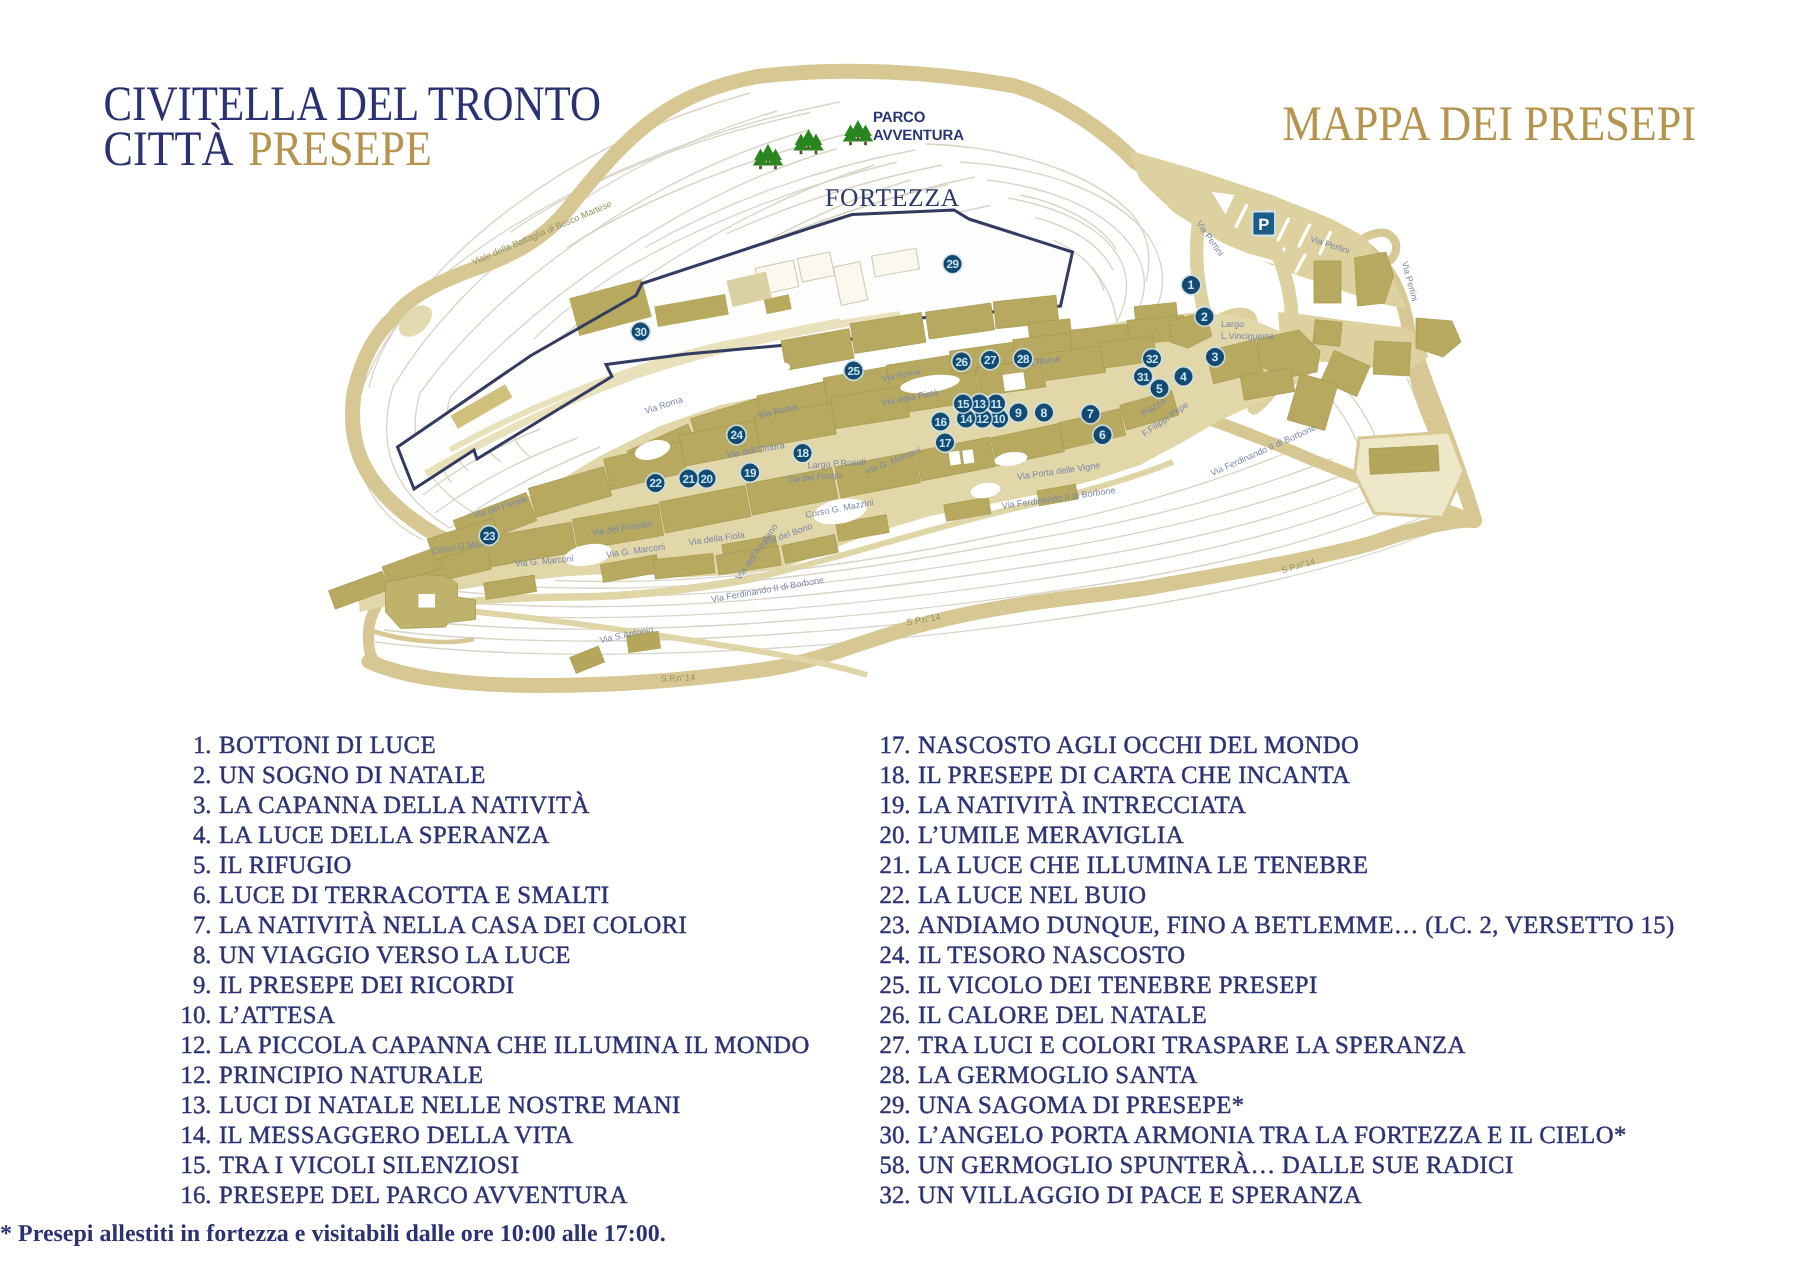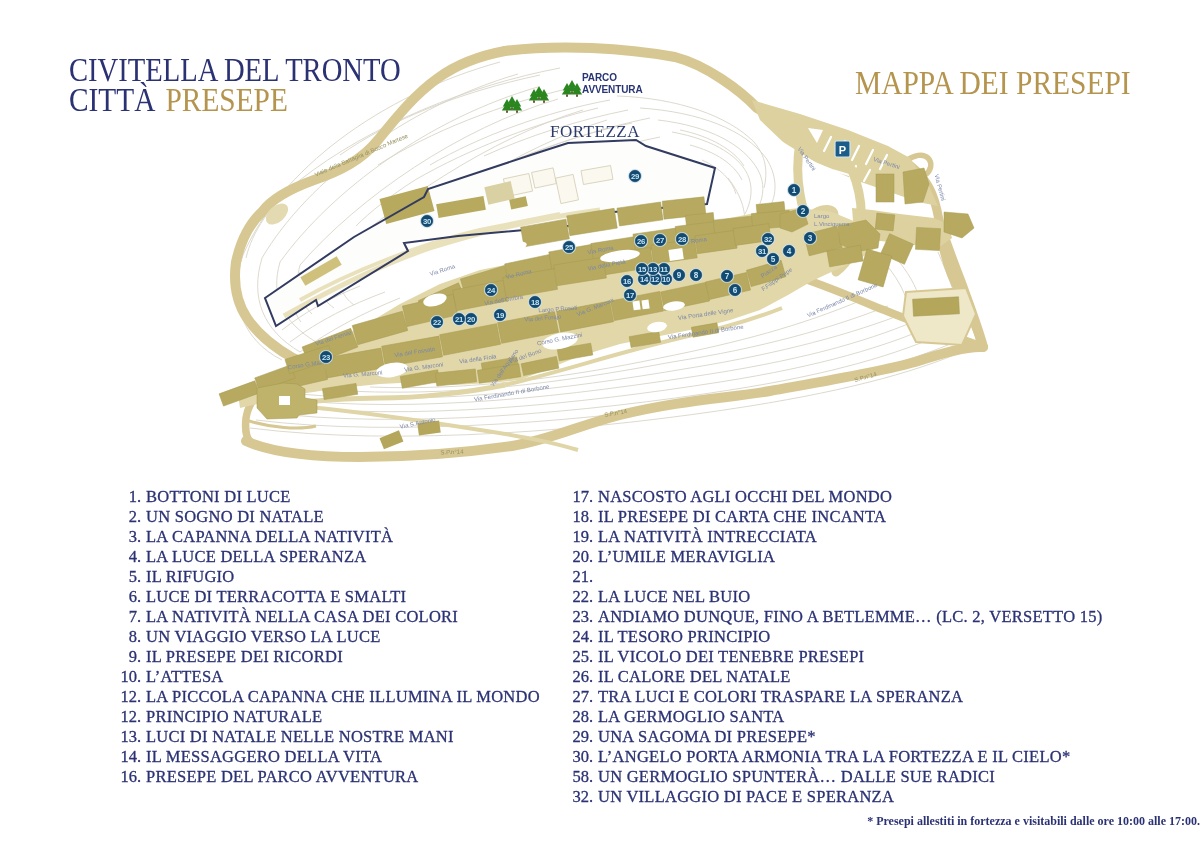--- a/index.html
+++ b/index.html
@@ -11,23 +11,23 @@
   transform:scaleX(0.867);transform-origin:0 0;}
 .t2{position:absolute;left:69px;top:82px;font-size:33px;color:#2b3274;white-space:nowrap;
   transform:scaleX(0.89);transform-origin:0 0;}
 .t2 .gold{color:#b5944e;margin-left:3px;}
 .t3{position:absolute;left:855px;top:65px;font-size:33px;color:#b5944e;white-space:nowrap;
   transform:scaleX(0.893);transform-origin:0 0;}
 .leg{position:absolute;color:#2b3274;font-size:16.5px;line-height:20px;letter-spacing:0.25px;-webkit-text-stroke:0.3px #2b3274;}
 .leg .row{display:flex;white-space:nowrap;}
 .leg .n{width:36px;text-align:right;flex:none;padding-right:5px;letter-spacing:0;}
 #legL{left:105px;top:487px;}
-#legR{left:557px;top:487px;}
-.foot{position:absolute;left:0;top:814px;width:1200px;text-align:right;color:#2b3274;
-  font-size:12px;font-weight:bold;}
+#legR{left:571px;top:487px;}
+.foot{position:absolute;left:0;top:814px;width:1200px;text-align:left;color:#2b3274;
+  font-size:16px;font-weight:bold;}
 </style>
 </head>
 <body>
 <div id="page">
 
 <svg id="mapsvg" width="1200" height="849" viewBox="0 0 1200 849" xmlns="http://www.w3.org/2000/svg">
 <defs>
 <g id="pine">
   <path d="M0,0 L4.2,7.6 L-4.2,7.6 Z" fill="#2a871f"></path>
   <path d="M0,3.4 L5.2,11.4 L-5.2,11.4 Z" fill="#2a871f"></path>
@@ -571,20 +571,24 @@
       </div>
 <div class="row">
         <span class="n">13.</span>
         <span>LUCI DI NATALE NELLE NOSTRE MANI</span>
       </div>
 <div class="row">
         <span class="n">14.</span>
         <span>IL MESSAGGERO DELLA VITA</span>
       </div>
 <div class="row">
+        <span class="n">15.</span>
+        <span>TRA I VICOLI SILENZIOSI</span>
+      </div>
+<div class="row">
         <span class="n">16.</span>
         <span>PRESEPE DEL PARCO AVVENTURA</span>
       </div>
 </div>
 
 <div class="leg" id="legR">
 <div class="row">
         <span class="n">17.</span>
         <span>NASCOSTO AGLI OCCHI DEL MONDO</span>
       </div>
@@ -595,32 +599,33 @@
 <div class="row">
         <span class="n">19.</span>
         <span>LA NATIVITÀ INTRECCIATA</span>
       </div>
 <div class="row">
         <span class="n">20.</span>
         <span>L’UMILE MERAVIGLIA</span>
       </div>
 <div class="row">
         <span class="n">21.</span>
+        <span>LA LUCE CHE ILLUMINA LE TENEBRE</span>
       </div>
 <div class="row">
         <span class="n">22.</span>
         <span>LA LUCE NEL BUIO</span>
       </div>
 <div class="row">
         <span class="n">23.</span>
         <span>ANDIAMO DUNQUE, FINO A BETLEMME… (LC. 2, VERSETTO 15)</span>
       </div>
 <div class="row">
         <span class="n">24.</span>
-        <span>IL TESORO PRINCIPIO</span>
+        <span>IL TESORO NASCOSTO</span>
       </div>
 <div class="row">
         <span class="n">25.</span>
         <span>IL VICOLO DEI TENEBRE PRESEPI</span>
       </div>
 <div class="row">
         <span class="n">26.</span>
         <span>IL CALORE DEL NATALE</span>
       </div>
 <div class="row">

